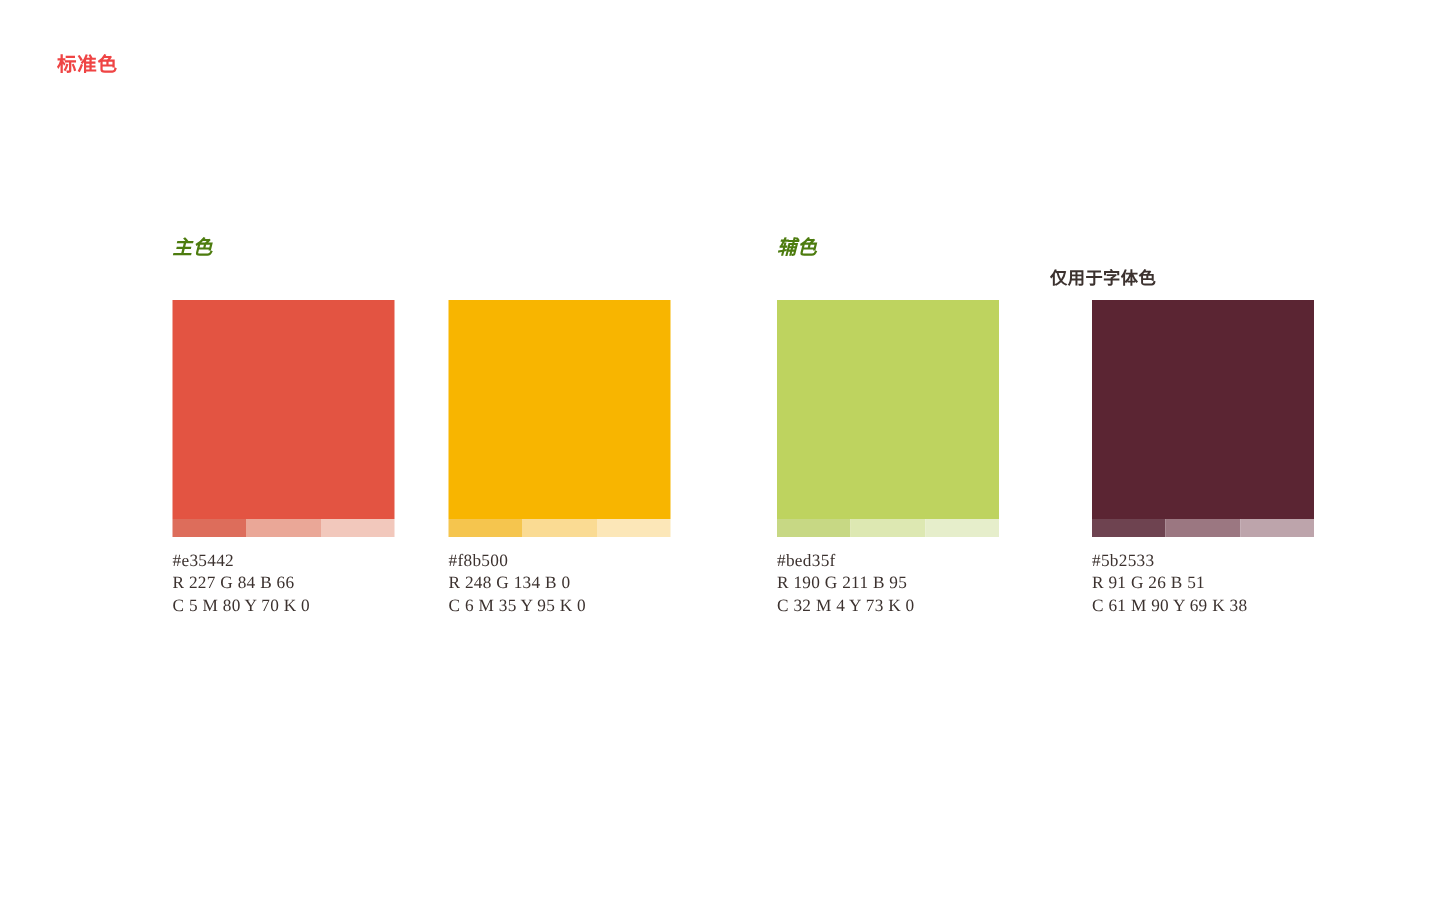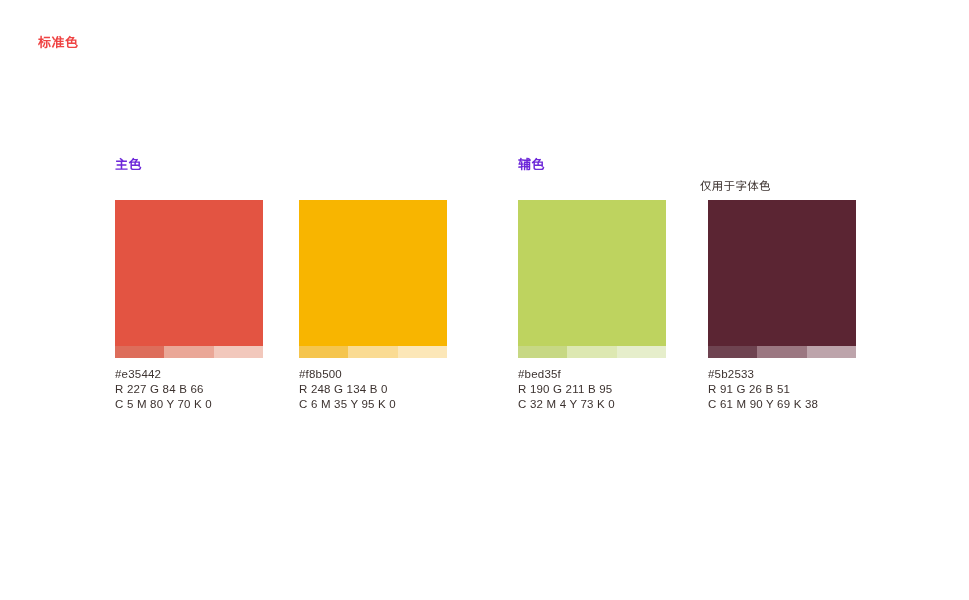--- a/index.html
+++ b/index.html
@@ -27,46 +27,47 @@
     letter-spacing: 0.5px;
     color: #ef4444;
     line-height: 18px;
   }
 
   .group-label {
     position: absolute;
     font-size: 13px;
     font-weight: 700;
     letter-spacing: 0.5px;
-    color: #6d28d9;
+    color: #4d7c0f;
     line-height: 18px;
+    font-style: italic;
   }
   .group-label.primary  { left: 115px; top: 156px; }
   .group-label.secondary{ left: 518px; top: 156px; }
 
   .usage-note {
     position: absolute;
     left: 700px;
     top: 179px;
     font-size: 11.5px;
-    font-weight: 400;
+    font-weight: 700;
     letter-spacing: 0.3px;
     color: #3c322f;
     line-height: 15px;
   }
 
   .swatch {
     position: absolute;
     top: 200px;
     width: 148px;
   }
   .swatch.s0 { left: 115px; }
   .swatch.s1 { left: 299px; }
   .swatch.s2 { left: 518px; }
-  .swatch.s3 { left: 708px; }
+  .swatch.s3 { left: 728px; }
 
   .swatch-block {
     width: 100%;
     height: 146px;
   }
 
   .tint-strip {
     display: flex;
     width: 100%;
     height: 12px;
@@ -77,20 +78,21 @@
     display: block;
   }
 
   .swatch-info {
     margin-top: 9px;
     font-size: 11.5px;
     line-height: 15px;
     letter-spacing: 0.2px;
     color: #3c322f;
     white-space: nowrap;
+    font-family: Liberation Serif, serif;
   }
   .swatch-info .line { display: block; }
 </style>
 </head>
 <body>
 
 <div class="page-title">标准色</div>
 
 <div class="group-label primary">主色</div>
 

